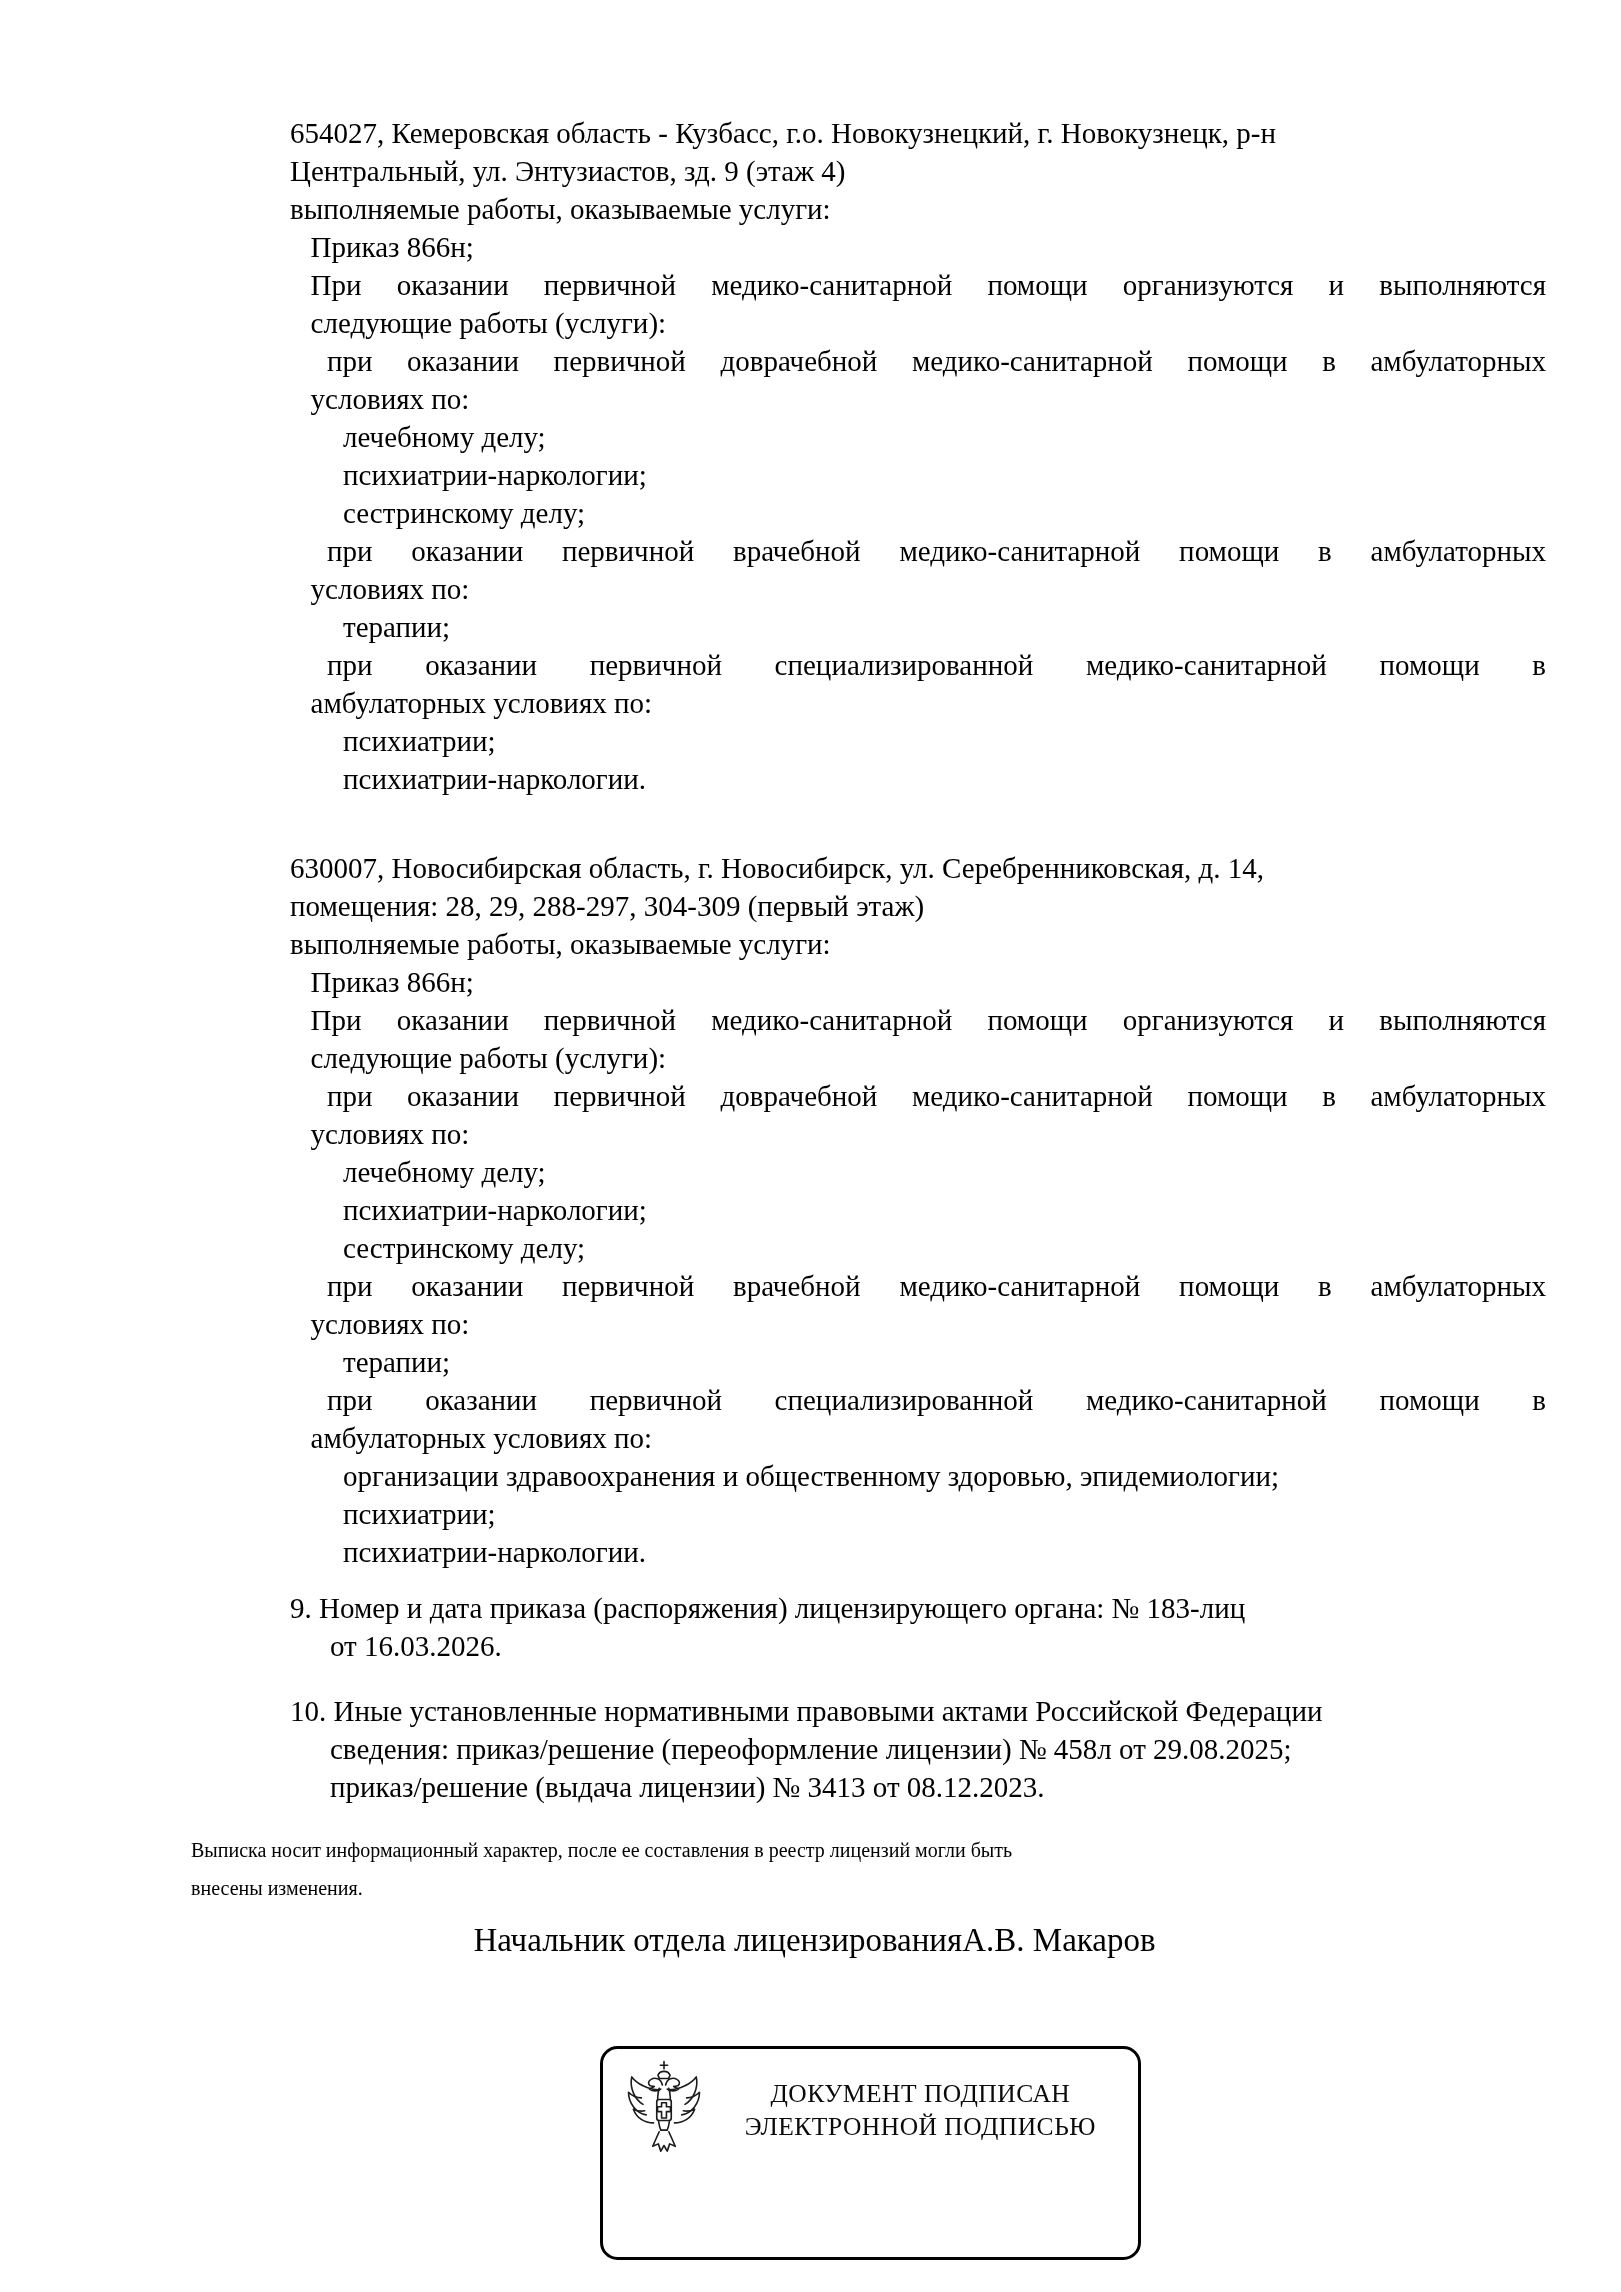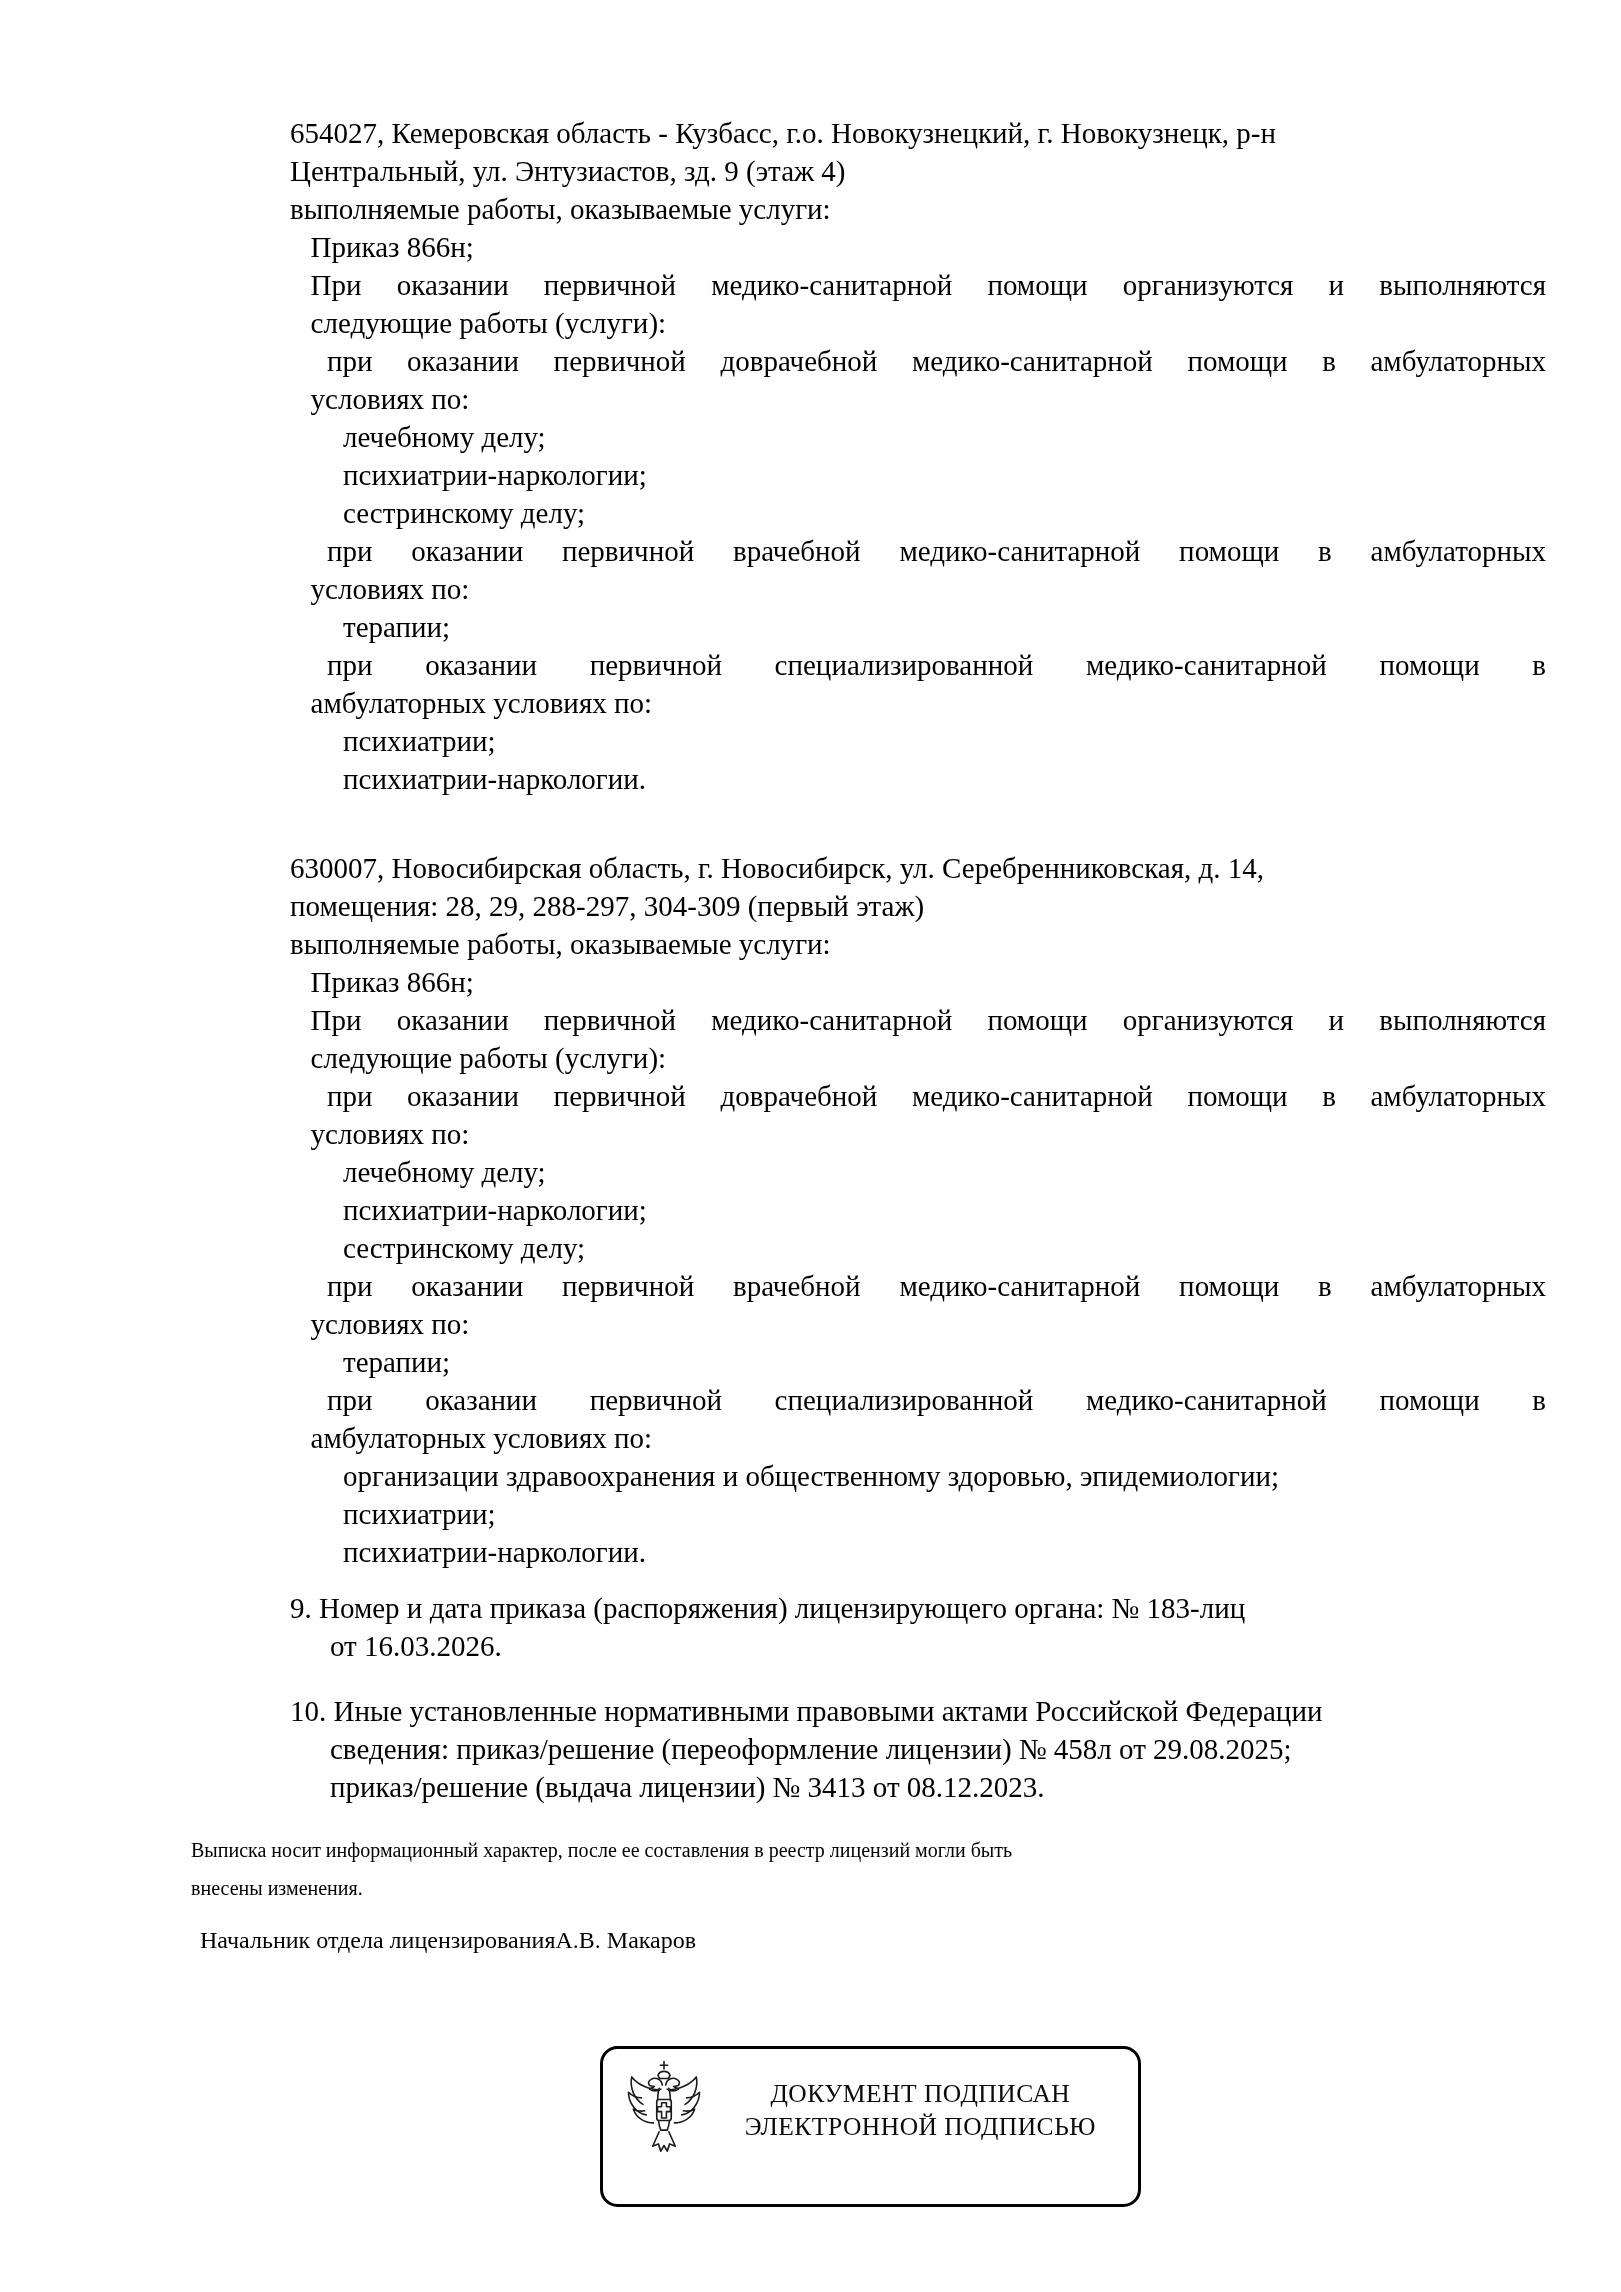--- a/index.html
+++ b/index.html
@@ -35,28 +35,28 @@
   .item-10{ margin-top:27.4px; }
 
   
   .note{
     position:absolute; left:191px; top:1831px; width:1355px;
     font-size:20px; line-height:38px;
   }
 
   
   .signature{
-    position:absolute; left:200px; top:1919px; width:1249px;
-    display:flex; justify-content:flex-start; align-items:baseline;
-    font-size:24px; line-height:43px;
+    position:absolute; left:190px; top:1919px; width:1249px;
+    display:flex; justify-content:center; align-items:baseline;
+    font-size:33px; line-height:43px;
   }
 
   
   .stamp{
-    position:absolute; left:600px; top:2046px; width:541px; height:161px;
+    position:absolute; left:600px; top:2046px; width:541px; height:214px;
     border:3.9px solid #000; border-radius:17.6px;
     box-sizing:border-box;
     padding:9.8px 17.6px 7.8px 19.6px;
     background:#fff;
   }
   .stamp-top{ display:flex; align-items:center; gap:15.7px; height:102px; }
   .eagle{ width:82px; height:100px; flex:none; }
   .stamp-title{
     flex:1; text-align:center;
     font-size:25.5px; line-height:33px; letter-spacing:0.5px;

